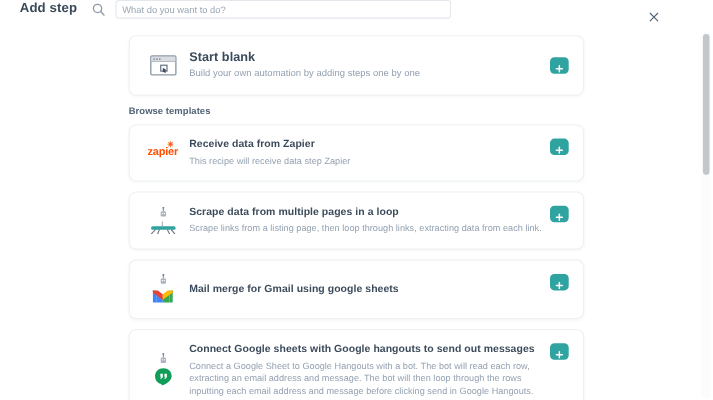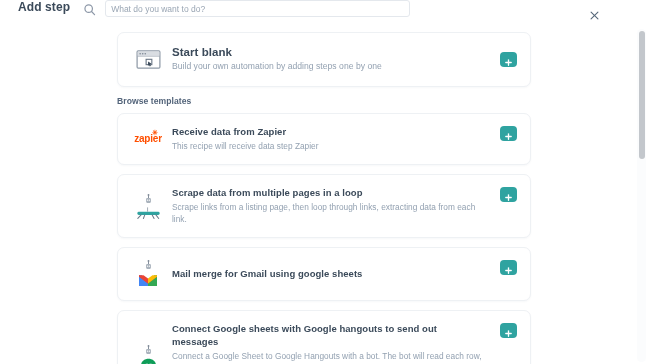--- a/index.html
+++ b/index.html
@@ -100,21 +100,21 @@
   .card.start-blank { align-items: center; padding-top: 13px; padding-bottom: 13px; }
 
   .card-icon {
     width: 34px;
     min-width: 34px;
     display: flex;
     align-items: center;
     justify-content: center;
     padding-top: 1px;
   }
-  .card-body { flex: 1; padding-left: 7px; padding-right: 16px; }
+  .card-body { flex: 1; padding-left: 7px; padding-right: 4px; }
   .card-title {
     font-size: 9.5px;
     font-weight: bold;
     color: #3b4a5a;
     line-height: 13px;
     letter-spacing: .05px;
   }
   .card.start-blank .card-title { font-size: 11.5px; }
   .card-desc {
     margin-top: 3px;

